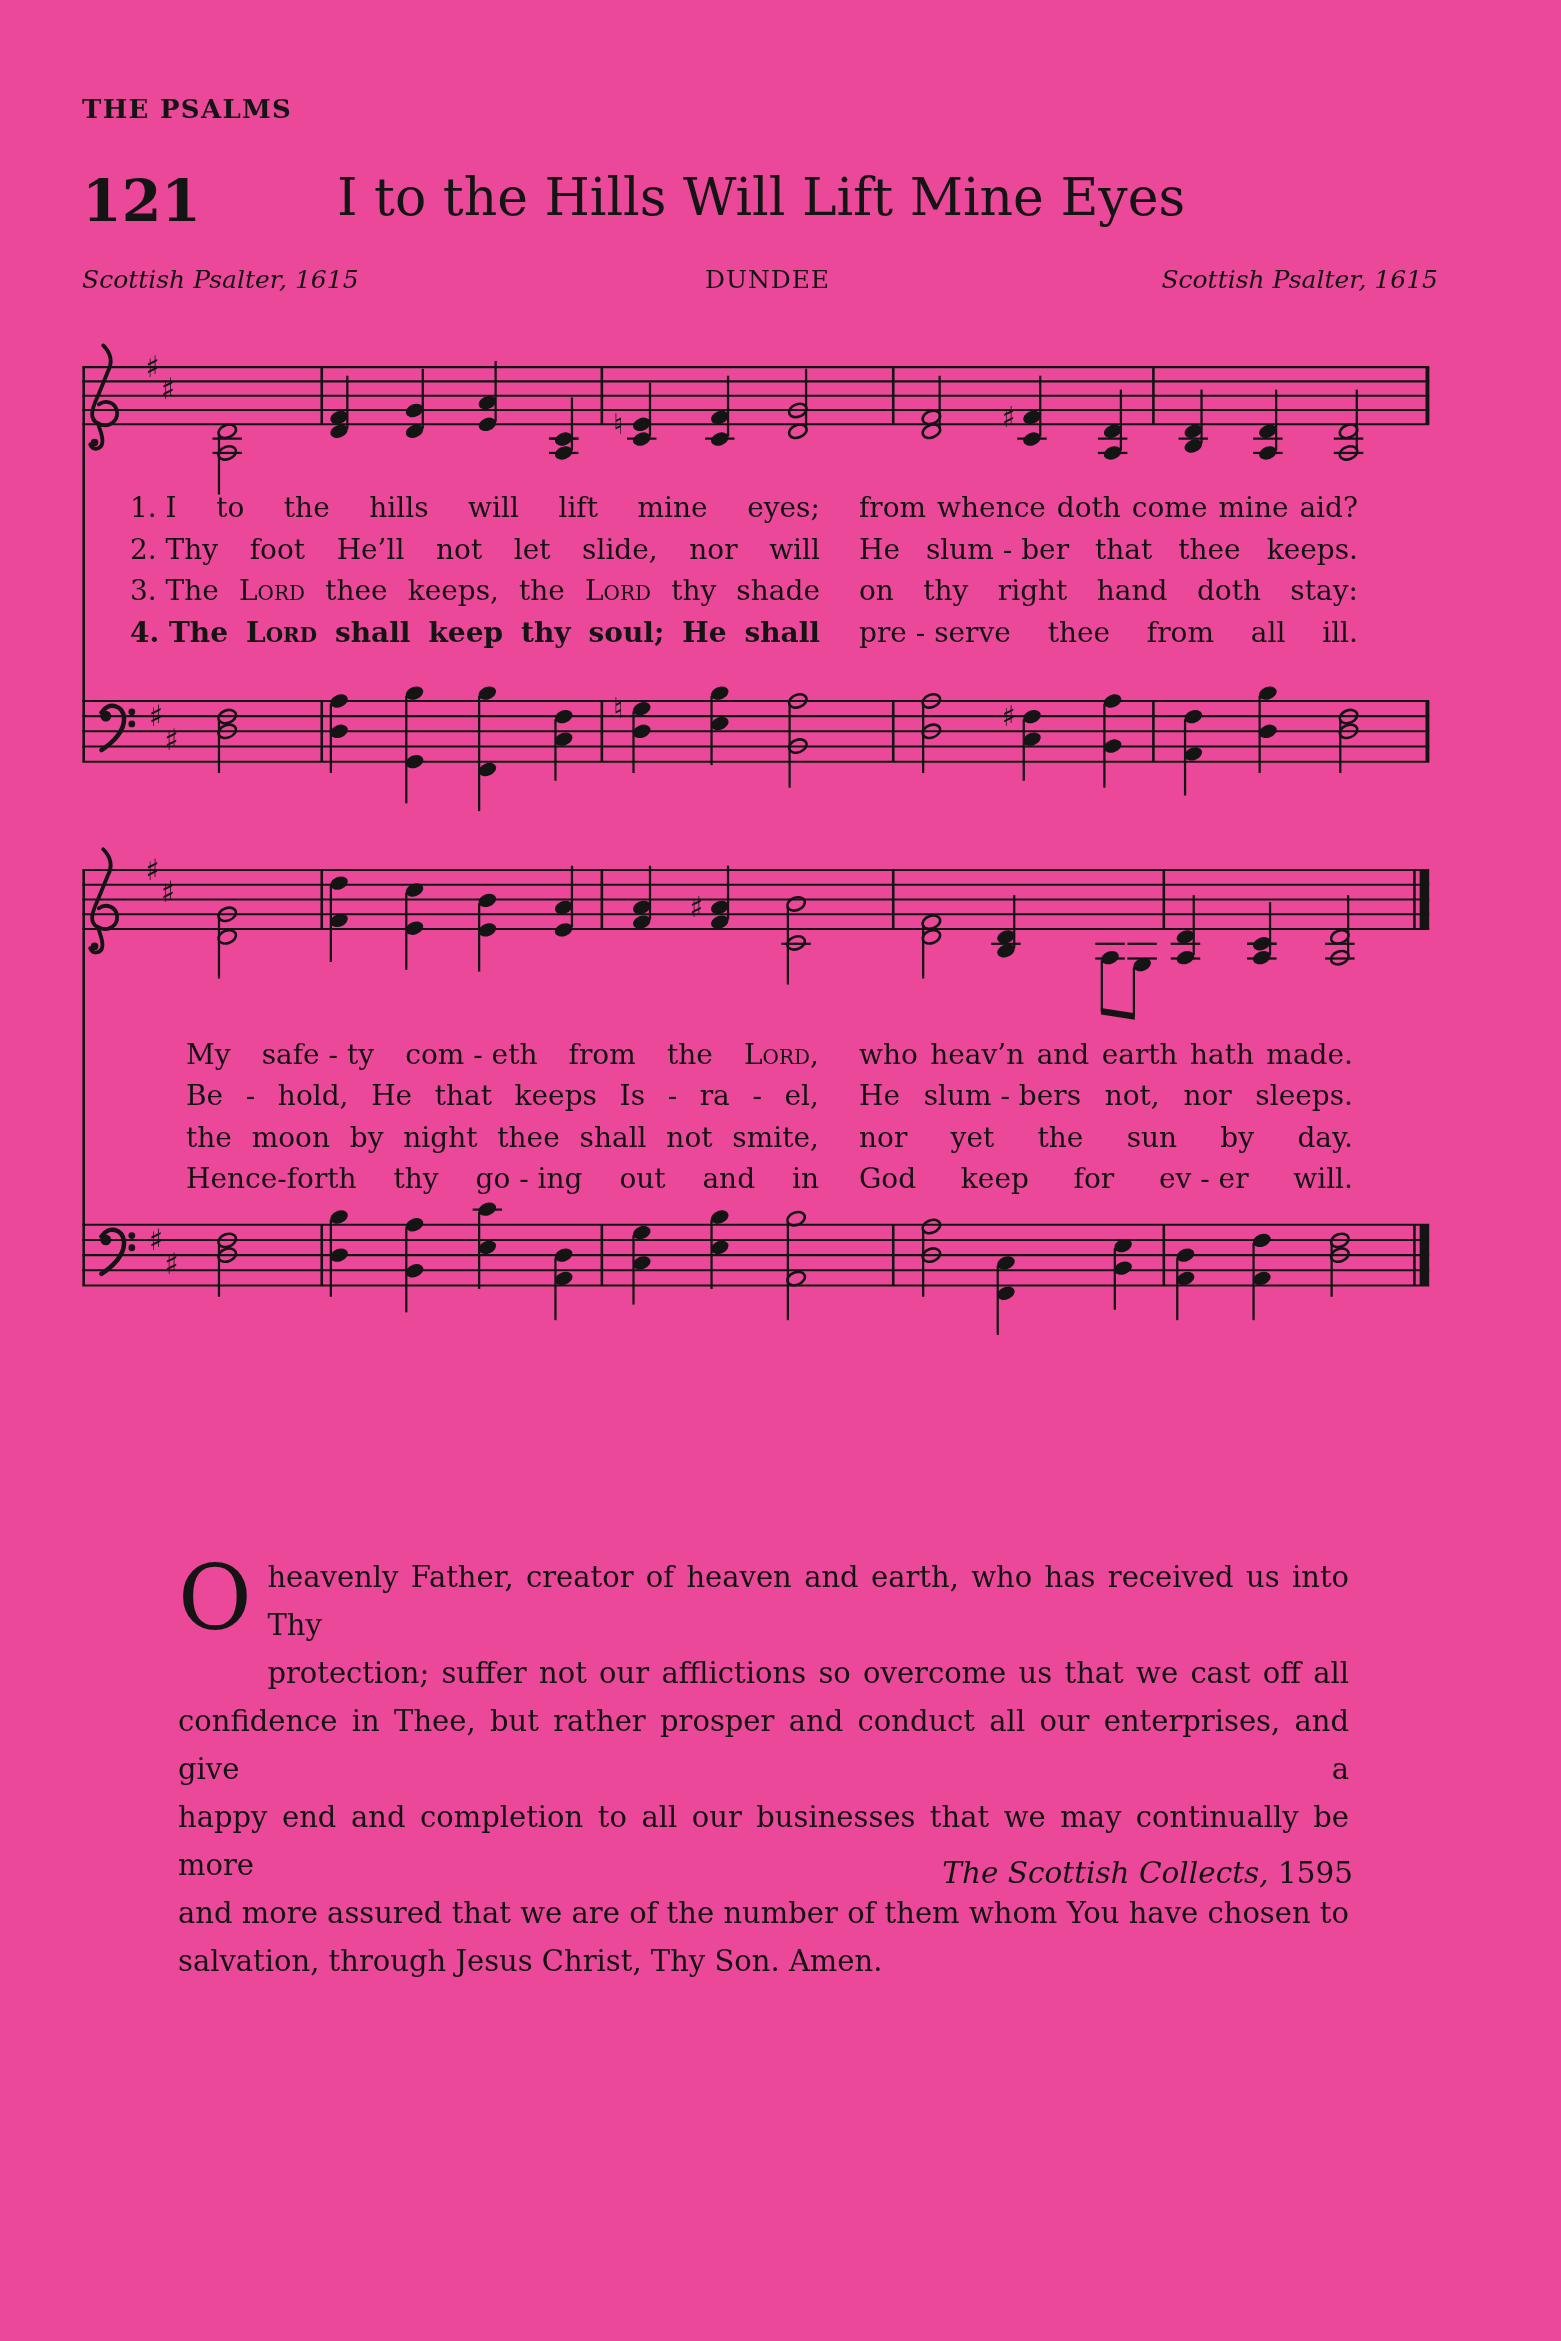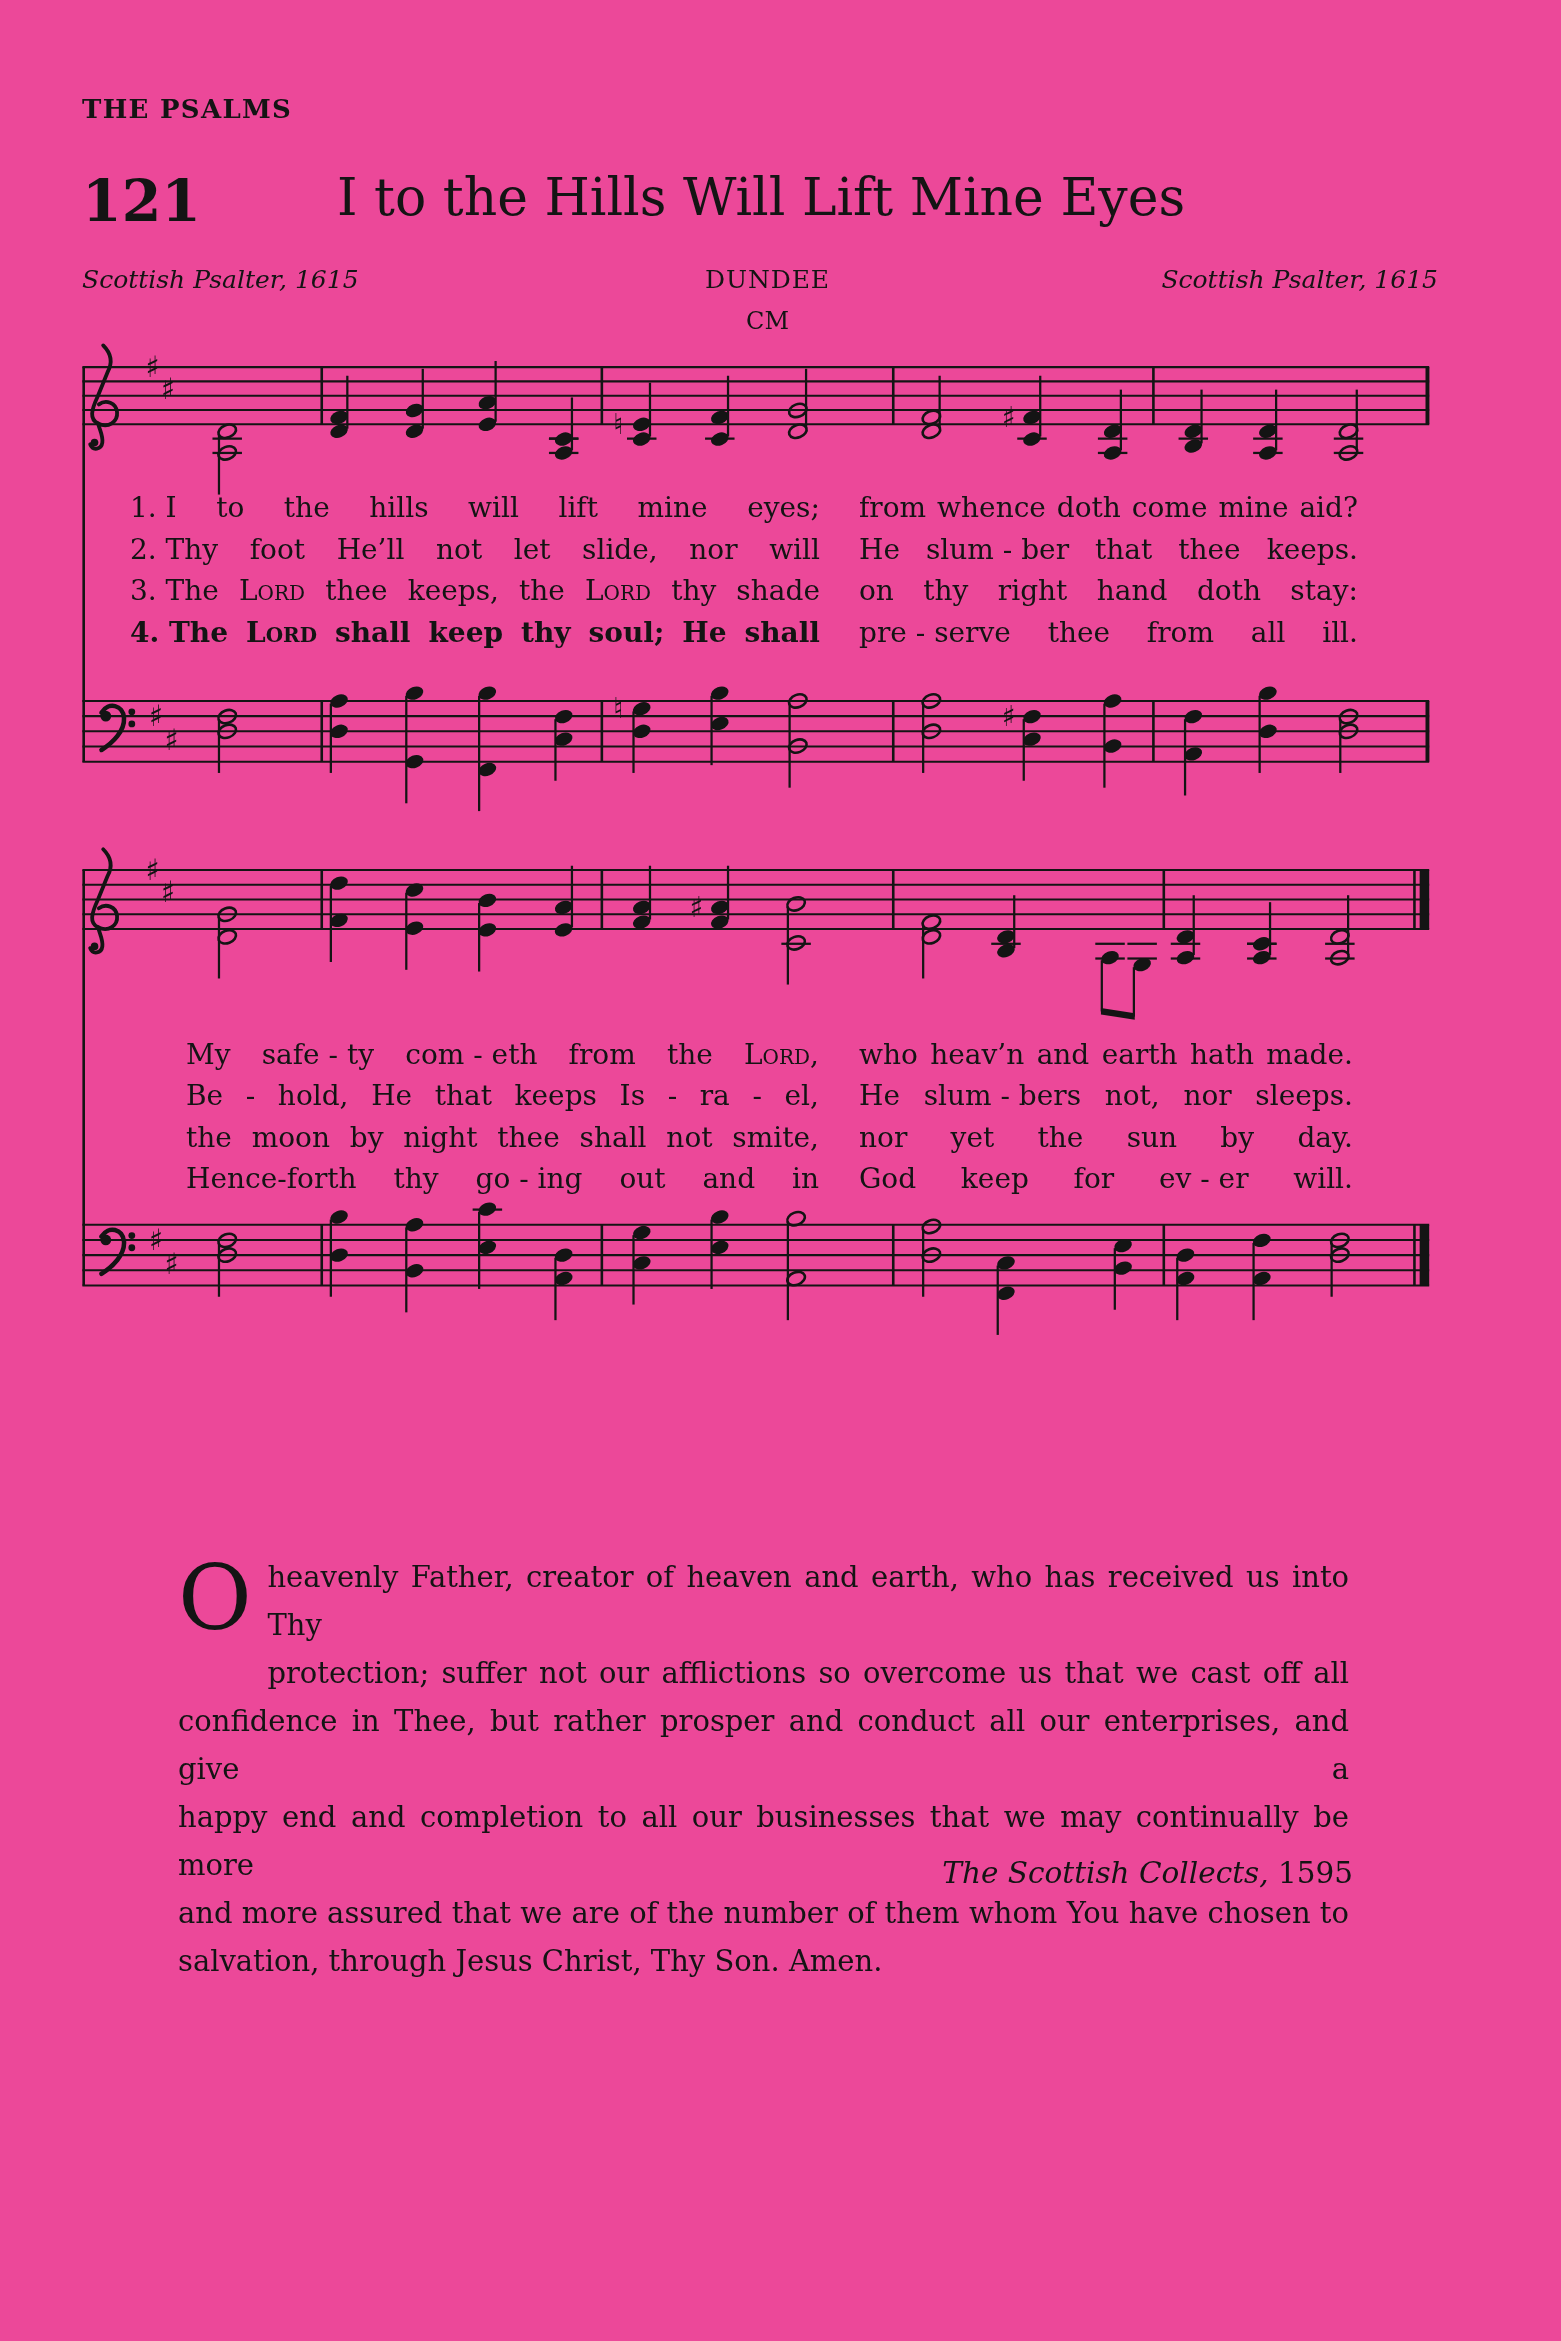--- a/index.html
+++ b/index.html
@@ -31,21 +31,20 @@
 </head>
 <body>
 
 <div id="page">
   <div class="running-head">THE PSALMS</div>
   <div class="hymn-number">121</div>
   <h1 class="hymn-title">I to the Hills Will Lift Mine Eyes</h1>
   <div class="src-left">Scottish Psalter, 1615</div>
   <div class="tune-name">DUNDEE</div>
   <div class="src-right">Scottish Psalter, 1615</div>
-  <div class="meter">CM</div>
 
   <div id="music-holder">
       <svg width="1561" height="2342" class="music" viewBox="0 0 1800 2700">
         <line x1="96.5" y1="423" x2="96.5" y2="878" stroke="#141414" stroke-width="3"></line>
         <line x1="95" y1="423" x2="1648" y2="423" stroke="#141414" stroke-width="2.4"></line>
         <line x1="95" y1="439.5" x2="1648" y2="439.5" stroke="#141414" stroke-width="2.4"></line>
         <line x1="95" y1="456" x2="1648" y2="456" stroke="#141414" stroke-width="2.4"></line>
         <line x1="95" y1="472.5" x2="1648" y2="472.5" stroke="#141414" stroke-width="2.4"></line>
         <line x1="95" y1="489" x2="1648" y2="489" stroke="#141414" stroke-width="2.4"></line>
         <line x1="371" y1="423" x2="371" y2="489" stroke="#141414" stroke-width="3"></line>

